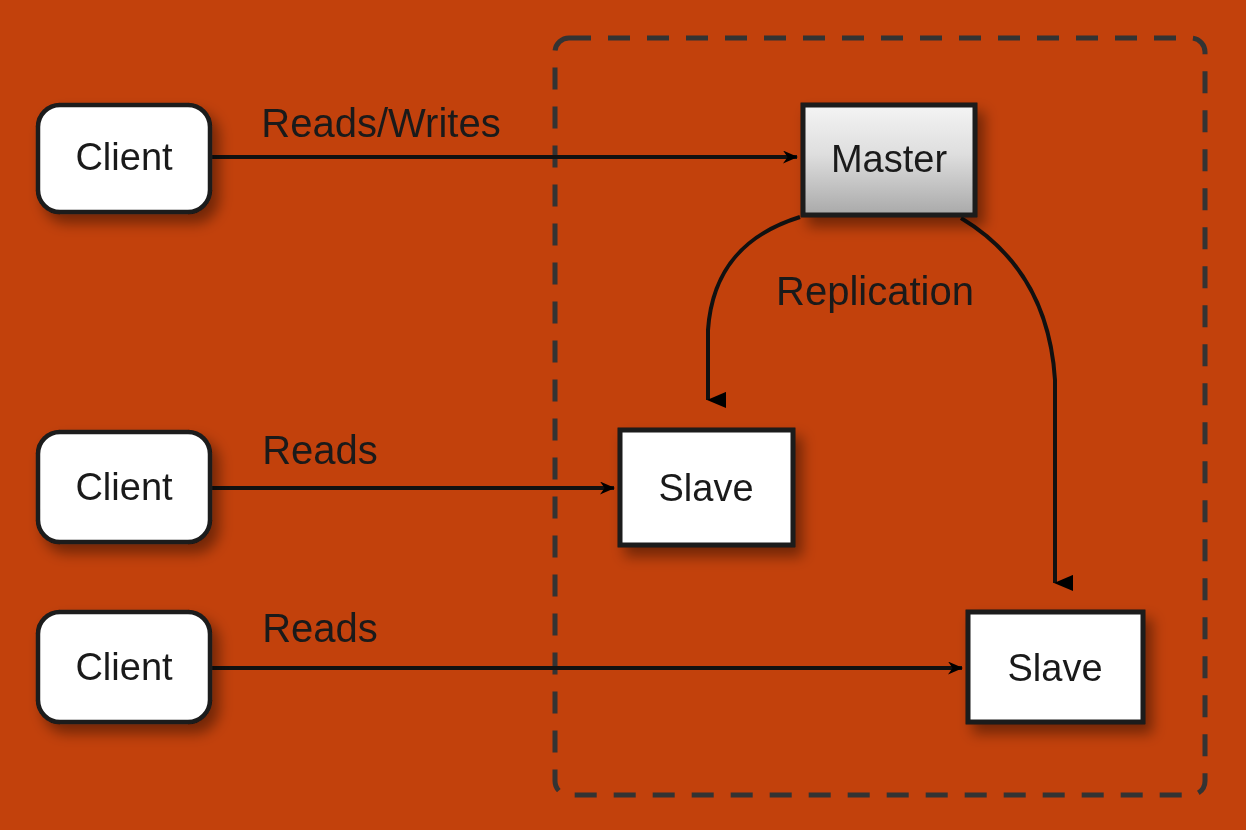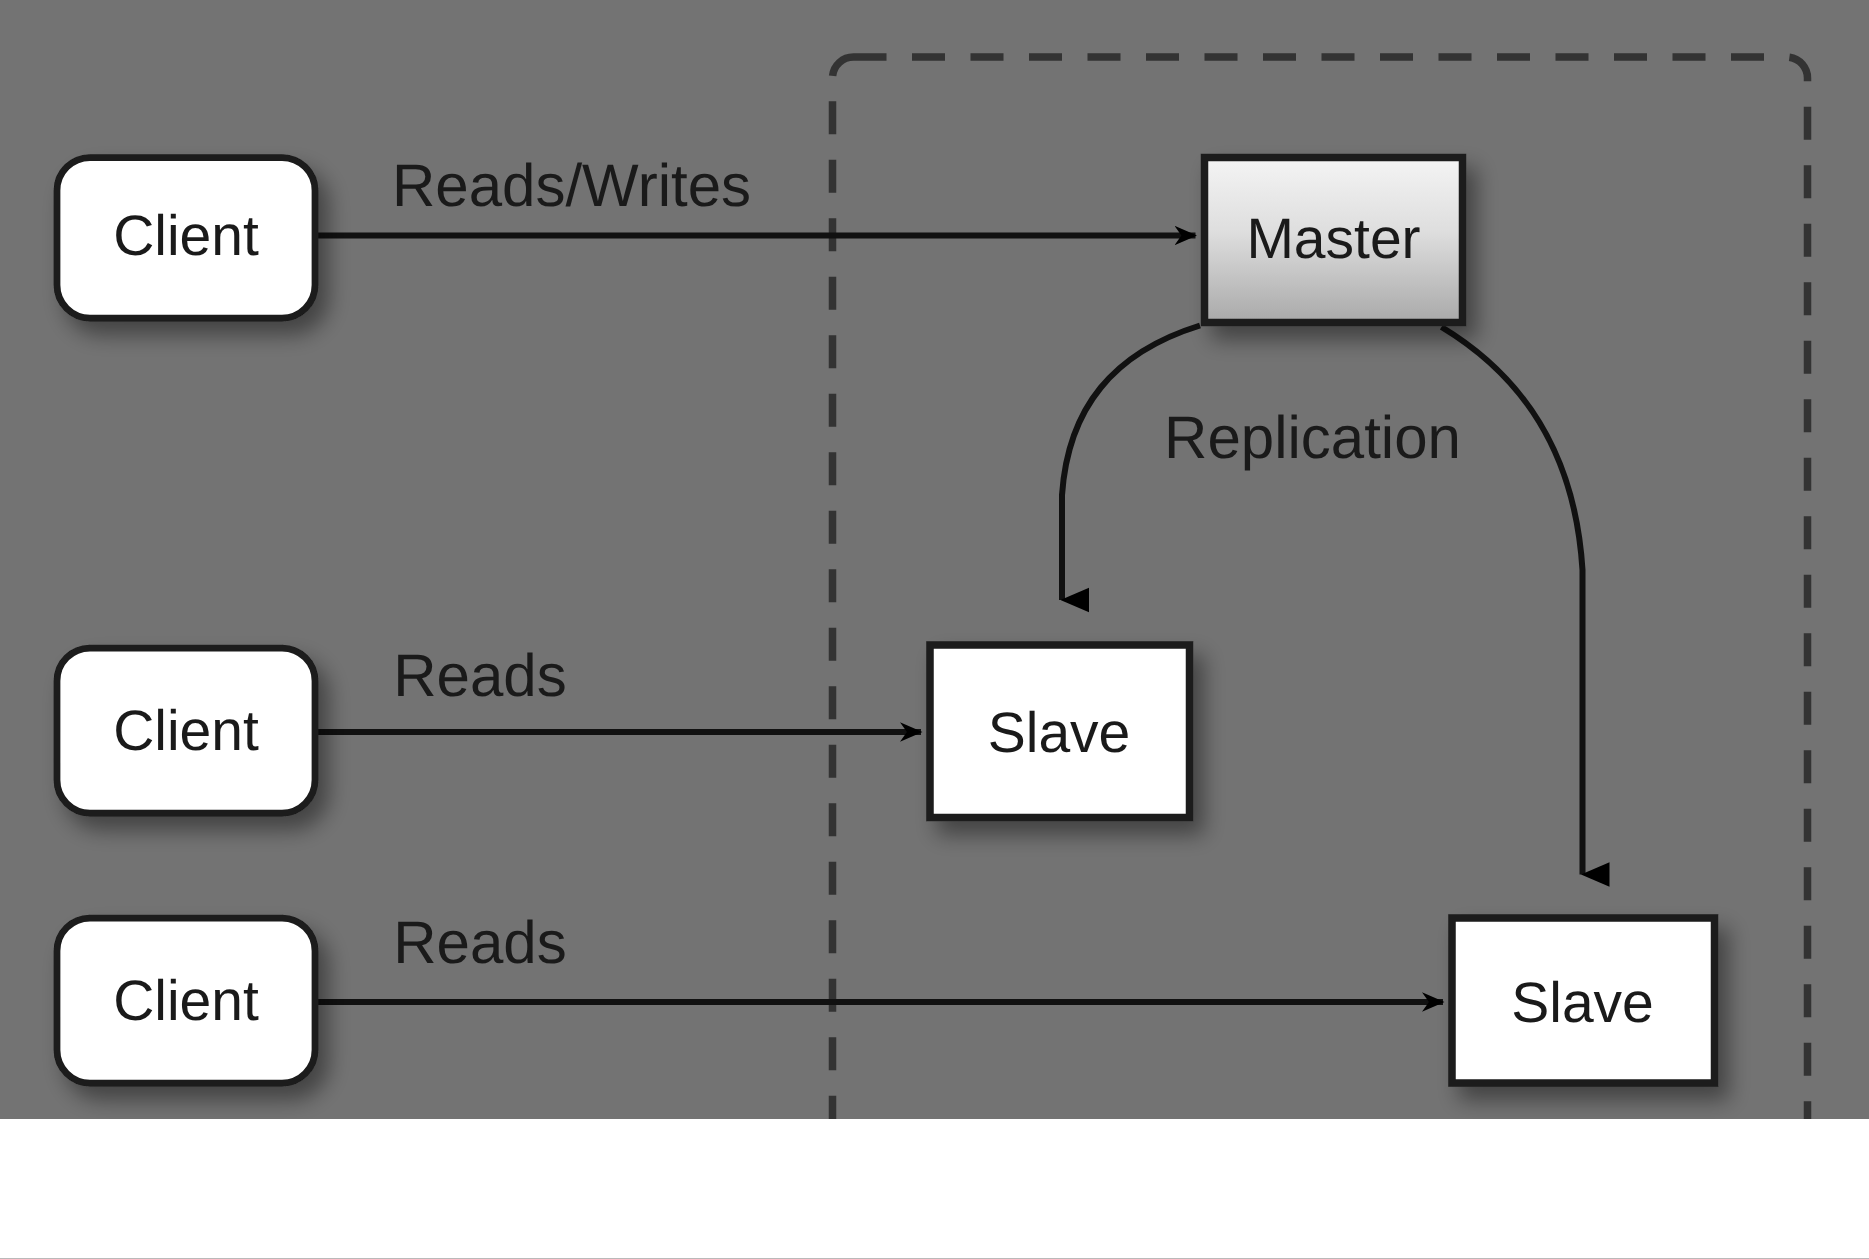--- a/index.html
+++ b/index.html
@@ -6,22 +6,22 @@
     margin: 0;
     padding: 0;
     background: #ffffff;
   }
   body {
     font-family: "Liberation Sans", sans-serif;
   }
   #canvas {
     position: relative;
     width: 1246px;
-    height: 746px;
-    background: #737373;
+    height: 830px;
+    background: #c2410c;
     overflow: hidden;
   }
   #diagram-svg {
     position: absolute;
     left: 0;
     top: 0;
     width: 1246px;
     height: 839px;
   }
   .node-label {

